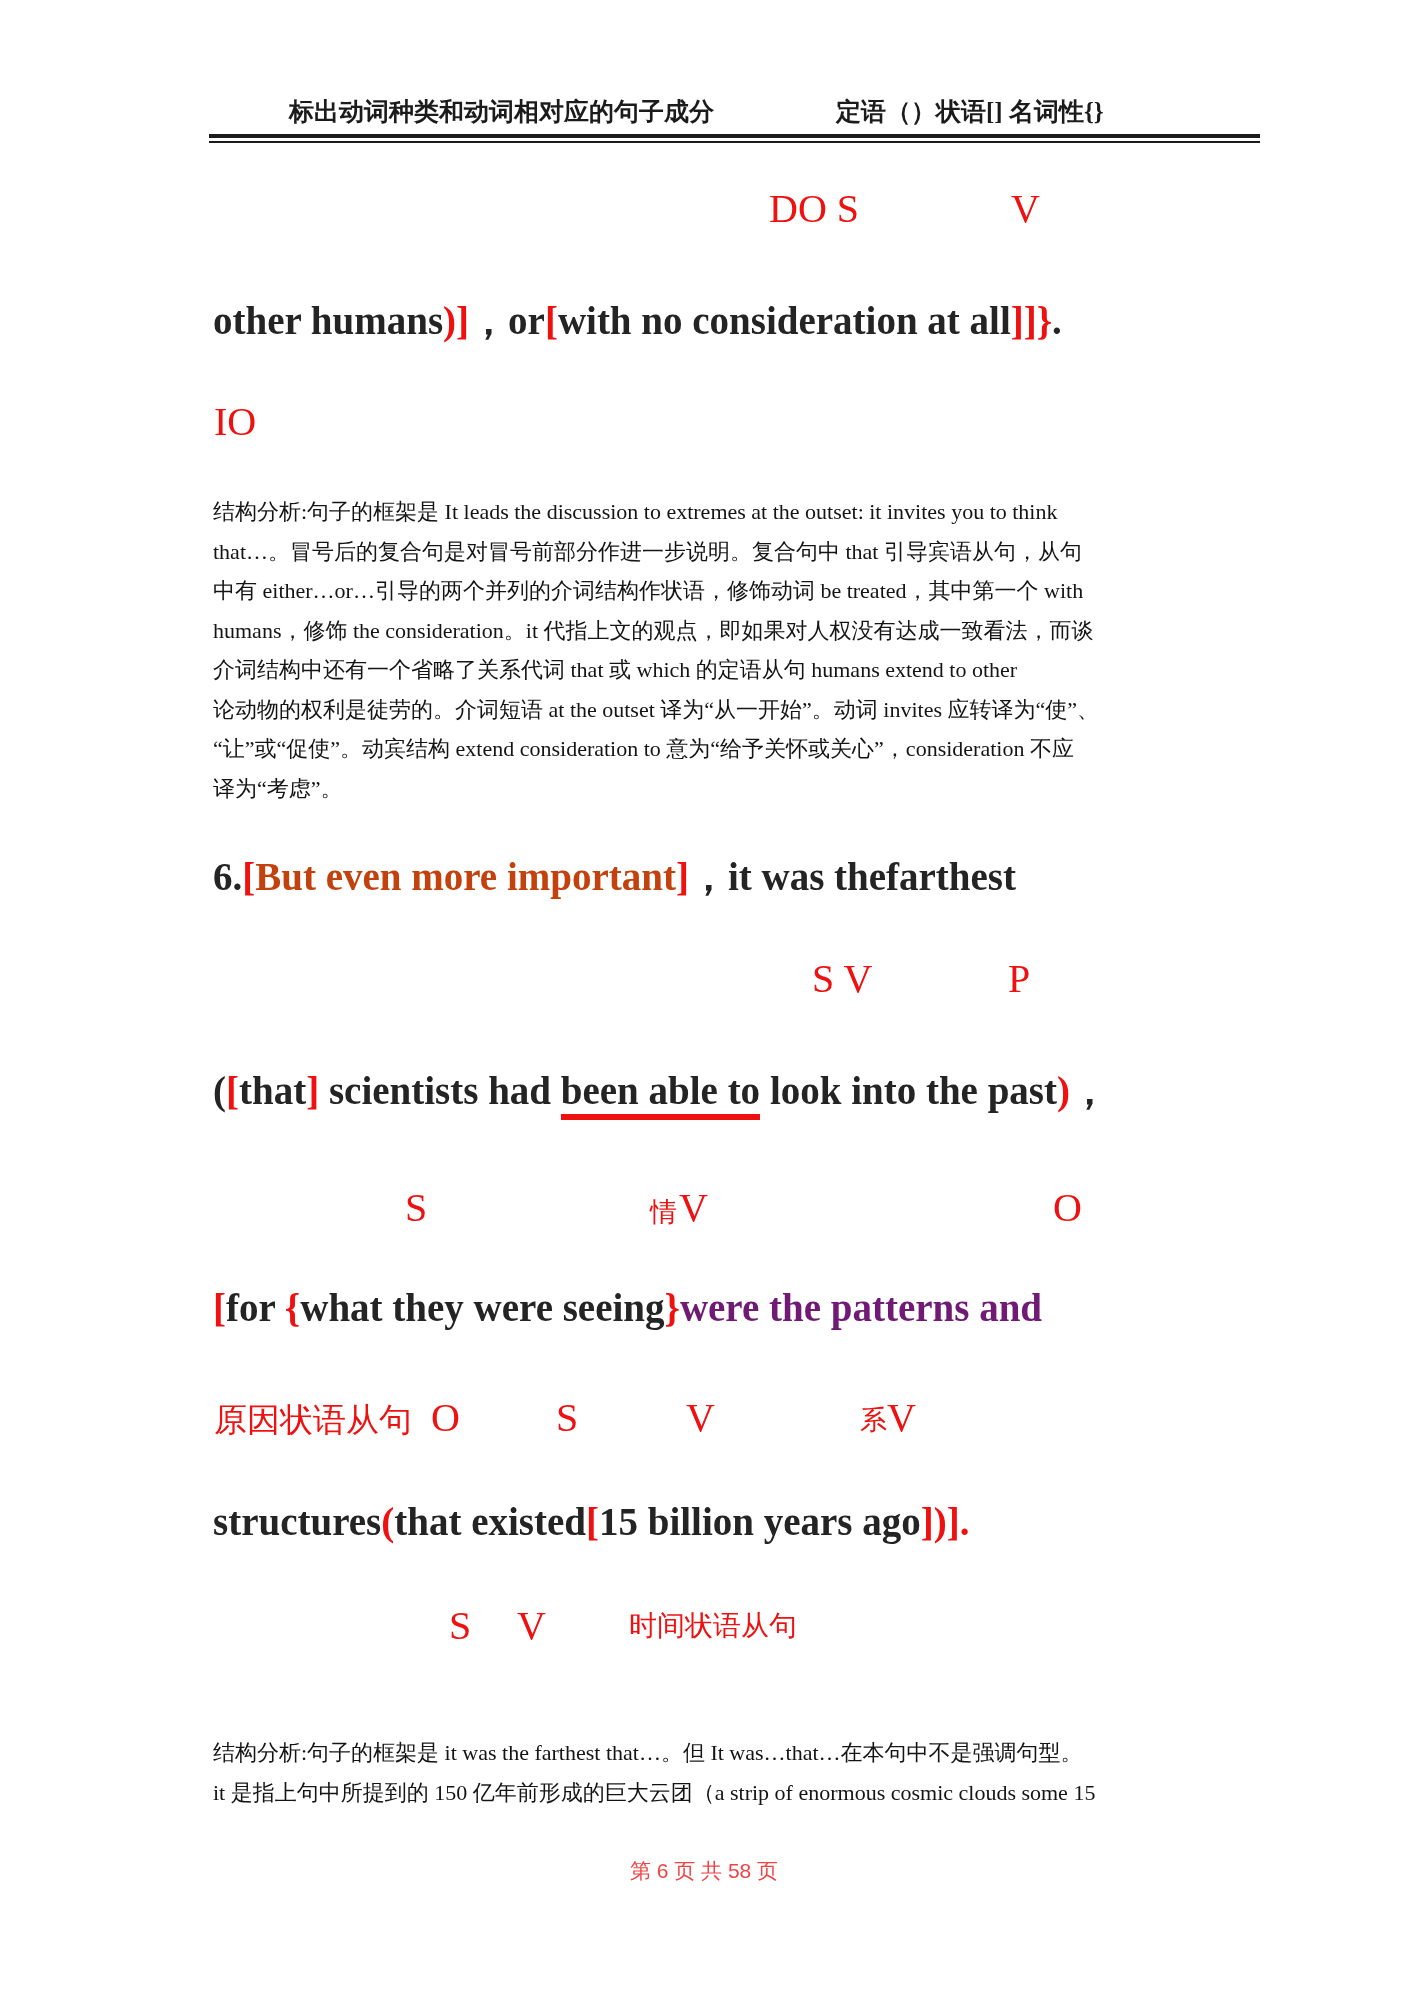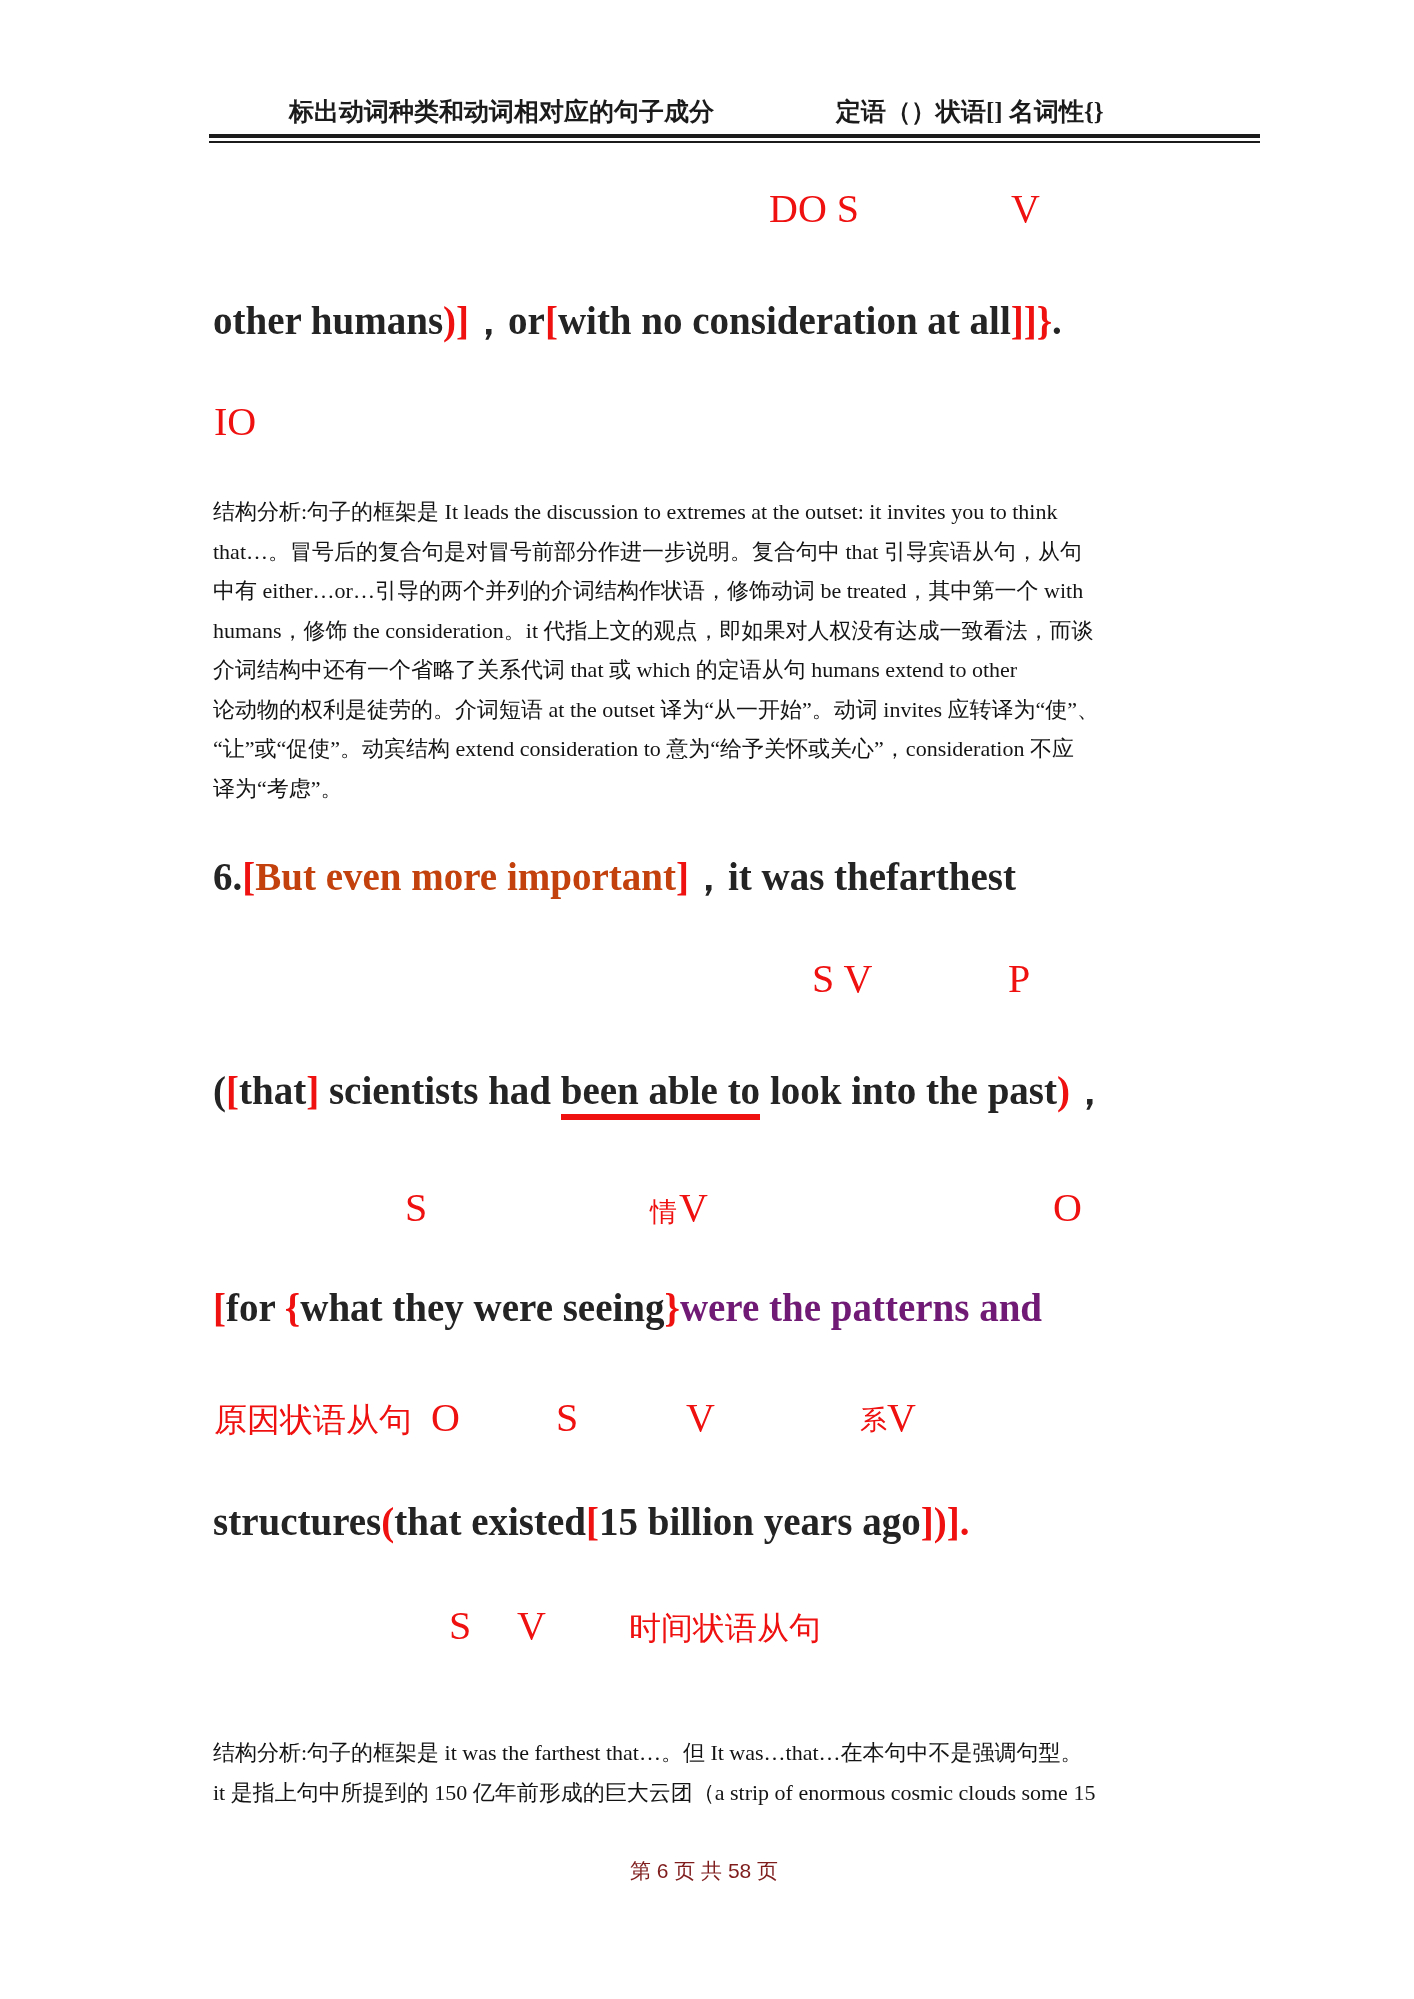--- a/index.html
+++ b/index.html
@@ -16,32 +16,32 @@
   .hdr-right{left:836px;}
   .rule{
     position:absolute; left:209px; top:134px; width:1051px; height:3px;
     border-top:4px solid #1b1b1b; border-bottom:2px solid #1b1b1b;
   }
   .ann{
     position:absolute; color:var(--red); font-size:40px; line-height:1;
     white-space:pre; font-family:"Liberation Serif", serif;
   }
   .ann-cn-lg{font-size:33px; line-height:1;}
-  .ann-cn-md{font-size:32px; line-height:1;}
+  .ann-cn-md{font-size:28px; line-height:1;}
   .ann-cn-sm{font-size:27px; line-height:1;}
   .sent{
     position:absolute; left:213px; font-size:39px; font-weight:bold;
     color:var(--ink); white-space:pre; line-height:1.15;
   }
   .u-red{ border-bottom:6px solid var(--red); padding-bottom:2px; }
   .para{ position:absolute; left:213px; width:996px; font-size:22px; color:#141414; }
   .para .ln{ line-height:39.5px; white-space:nowrap; }
   .footer{
     position:absolute; left:0; top:1857px; width:1408px; text-align:center;
-    font-size:21px; color:#7f1d1d; font-family:"Liberation Sans", sans-serif;
+    font-size:21px; color:#ef4444; font-family:"Liberation Sans", sans-serif;
     white-space:pre;
   }
 </style>
 </head>
 <body>
 
 <div class="page">
 
   <span class="hdr hdr-left">标出动词种类和动词相对应的句子成分</span>
   <span class="hdr hdr-right">定语（）状语[] 名词性{}</span>

